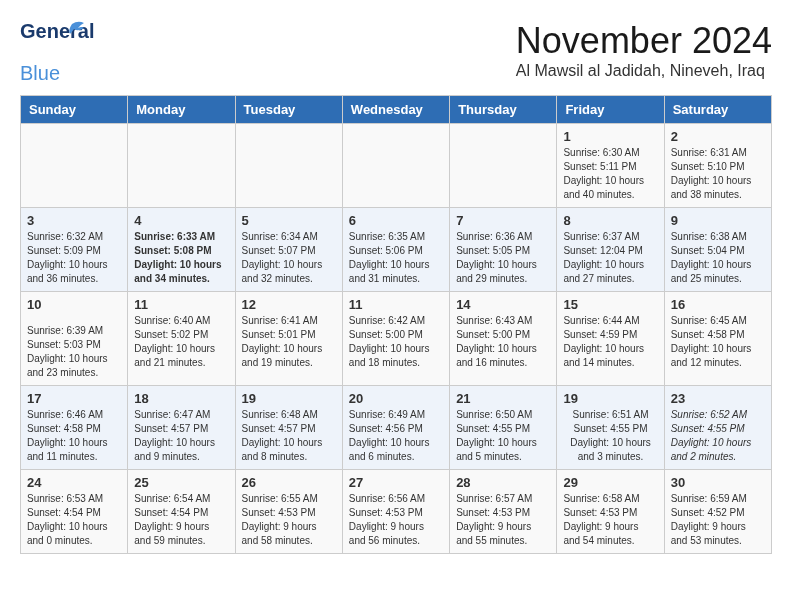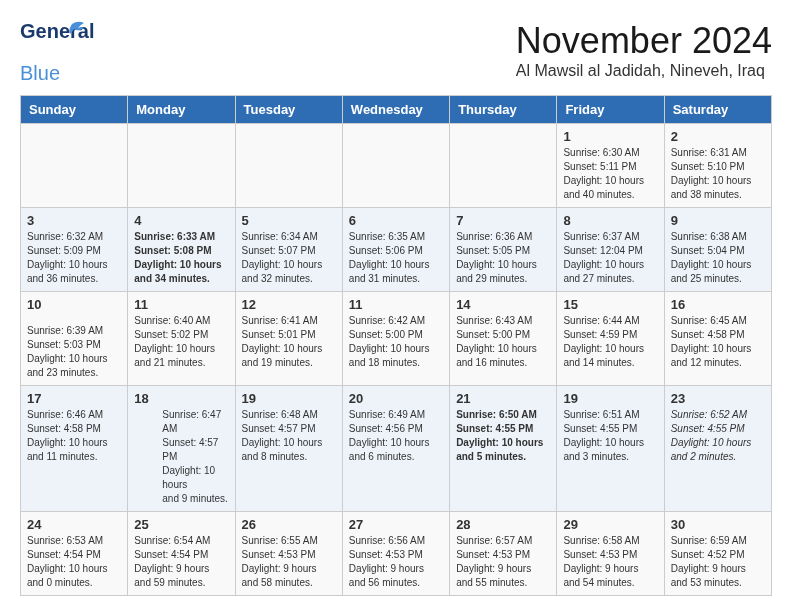--- a/index.html
+++ b/index.html
@@ -237,49 +237,49 @@
       <tr>
         <td>
           <span class="day-number">17</span>
           <div class="day-info" style="white-space: pre-line;">Sunrise: 6:46 AM
 Sunset: 4:58 PM
 Daylight: 10 hours
 and 11 minutes.</div>
         </td>
         <td>
           <span class="day-number">18</span>
-          <div class="day-info" style="white-space: pre-line; margin-left: 28px;">Sunrise: 6:47 AM
+          <div class="day-info" style="white-space: pre-line;">Sunrise: 6:47 AM
 Sunset: 4:57 PM
 Daylight: 10 hours
 and 9 minutes.</div>
         </td>
         <td>
           <span class="day-number">19</span>
           <div class="day-info" style="white-space: pre-line;">Sunrise: 6:48 AM
 Sunset: 4:57 PM
 Daylight: 10 hours
 and 8 minutes.</div>
         </td>
         <td>
           <span class="day-number">20</span>
           <div class="day-info" style="white-space: pre-line;">Sunrise: 6:49 AM
 Sunset: 4:56 PM
 Daylight: 10 hours
 and 6 minutes.</div>
         </td>
         <td>
           <span class="day-number">21</span>
-          <div class="day-info" style="white-space: pre-line; font-weight: bold;">Sunrise: 6:50 AM
+          <div class="day-info" style="white-space: pre-line;">Sunrise: 6:50 AM
 Sunset: 4:55 PM
 Daylight: 10 hours
 and 5 minutes.</div>
         </td>
         <td>
           <span class="day-number">19</span>
-          <div class="day-info" style="white-space: pre-line;">Sunrise: 6:51 AM
+          <div class="day-info" style="white-space: pre-line; text-align: center;">Sunrise: 6:51 AM
 Sunset: 4:55 PM
 Daylight: 10 hours
 and 3 minutes.</div>
         </td>
         <td>
           <span class="day-number">23</span>
           <div class="day-info" style="white-space: pre-line; font-style: italic;">Sunrise: 6:52 AM
 Sunset: 4:55 PM
 Daylight: 10 hours
 and 2 minutes.</div>

